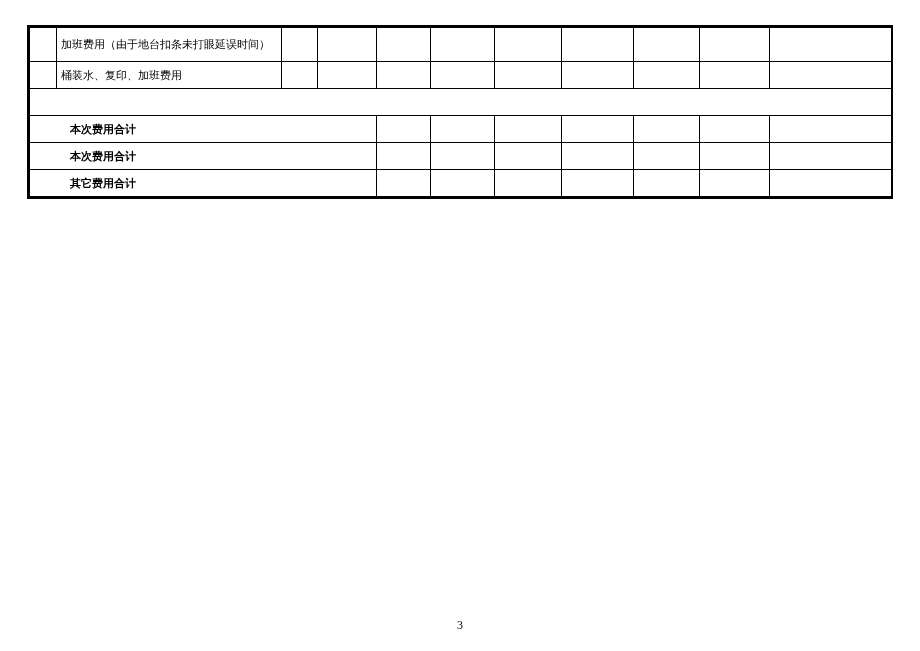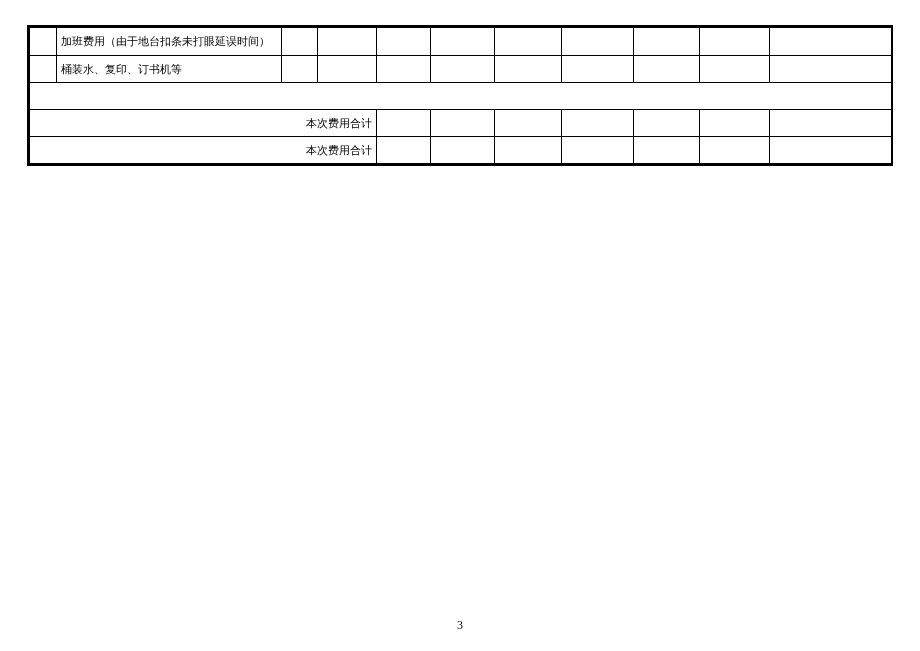--- a/index.html
+++ b/index.html
@@ -36,29 +36,29 @@
     .col-c { width: 59px; }
     .col-d { width: 54px; }
     .col-e { width: 64px; }
     .col-f { width: 67px; }
     .col-g { width: 72px; }
     .col-h { width: 66px; }
     .col-i { width: 70px; }
     .col-j { width: 123px; }
     
     .row-tall td {
-      height: 28px;
+      height: 34px;
     }
     .row-blank td {
       height: 27px;
     }
     
     .centered {
-      text-align: right;
-      font-weight: normal;
+      text-align: left;
+      font-weight: bold;
       padding-left: 40px;
     }
     
     .page-number {
       position: absolute;
       bottom: 18px;
       left: 50%;
       transform: translateX(-50%);
       font-family: "Times New Roman", serif;
       font-size: 12px;
@@ -91,21 +91,21 @@
       <td></td>
       <td></td>
       <td></td>
       <td></td>
       <td></td>
       <td></td>
       <td></td>
     </tr>
     <tr>
       <td></td>
-      <td>桶装水、复印、订书机等</td>
+      <td>桶装水、复印、加班费用</td>
       <td></td>
       <td></td>
       <td></td>
       <td></td>
       <td></td>
       <td></td>
       <td></td>
       <td></td>
       <td></td>
     </tr>
@@ -125,17 +125,27 @@
     <tr>
       <td colspan="4" class="centered">本次费用合计</td>
       <td></td>
       <td></td>
       <td></td>
       <td></td>
       <td></td>
       <td></td>
       <td></td>
     </tr>
+    <tr>
+      <td colspan="4" class="centered">其它费用合计</td>
+      <td></td>
+      <td></td>
+      <td></td>
+      <td></td>
+      <td></td>
+      <td></td>
+      <td></td>
+    </tr>
   </tbody>
     </table>
 </div>
 
 <div class="page-number">3</div>
 
 </body></html>

